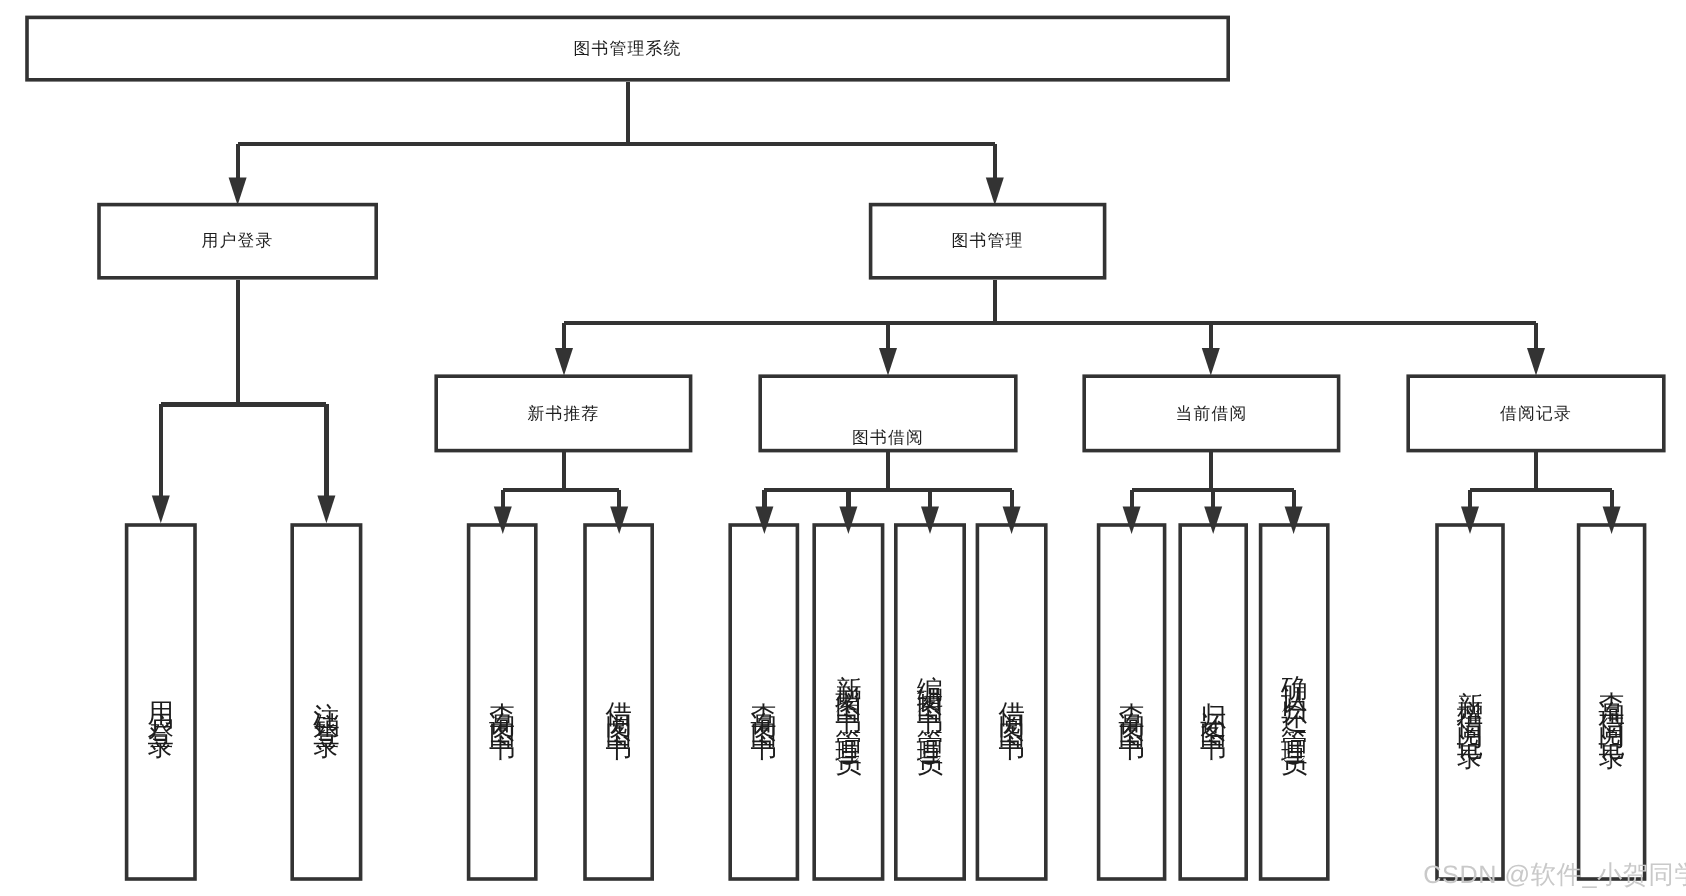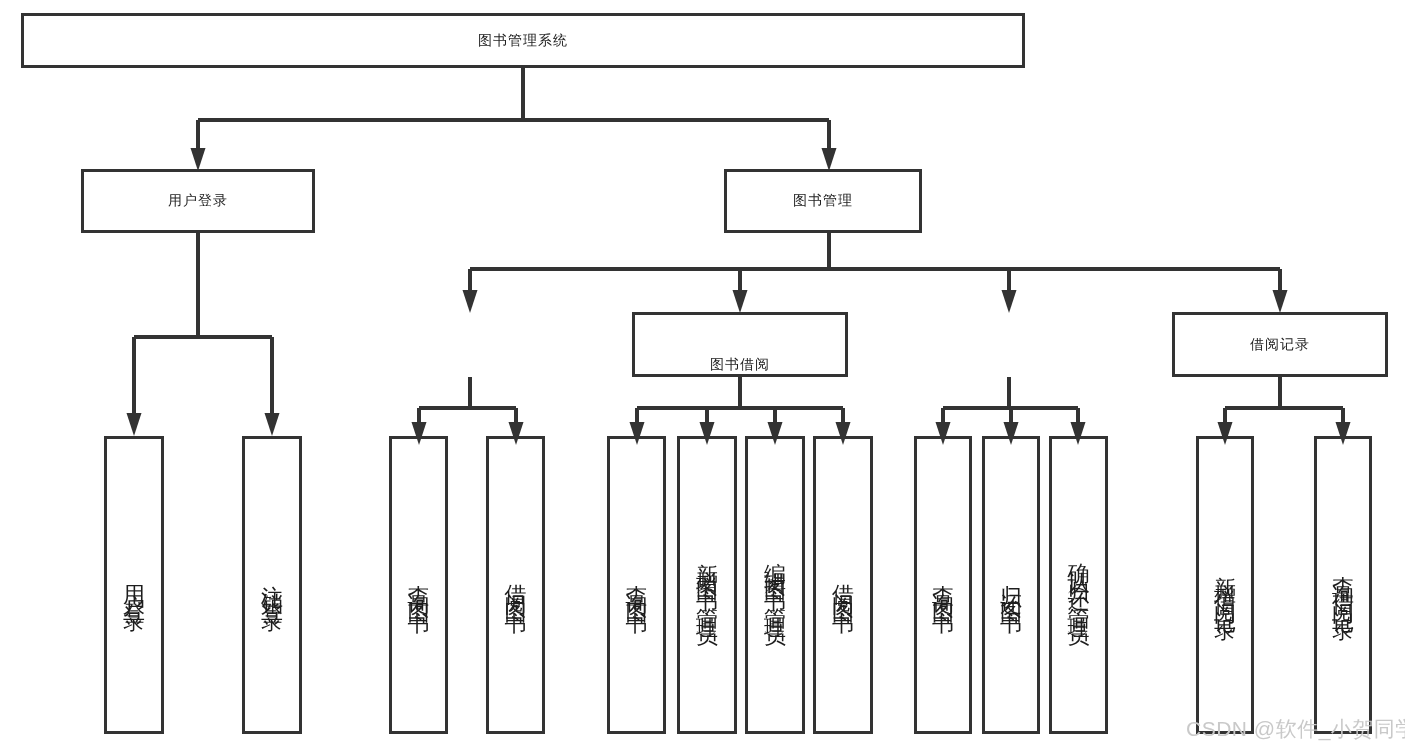--- a/index.html
+++ b/index.html
@@ -36,25 +36,31 @@
   </div>
 
   <div class="box" style="left:81px;top:169px;width:234px;height:64px;">
     <span class="hlabel">用户登录</span>
   </div>
 
   <div class="box" style="left:712px;top:169px;width:198px;height:64px;margin-left:12px;">
     <span class="hlabel">图书管理</span>
   </div>
 
+  <div class="box" style="left:362px;top:312px;width:215px;height:65px;">
+    <span class="hlabel">新书推荐</span>
+  </div>
 
   <div class="box" style="left:632px;top:312px;width:216px;height:65px;align-items:flex-end;">
     <span class="hlabel">图书借阅</span>
   </div>
 
+  <div class="box" style="left:902px;top:312px;width:215px;height:65px;">
+    <span class="hlabel">当前借阅</span>
+  </div>
 
   <div class="box" style="left:1172px;top:312px;width:216px;height:65px;">
     <span class="hlabel">借阅记录</span>
   </div>
 
   <div class="box" style="left:104px;top:436px;width:60px;height:298px;">
     <span class="vlabel">用户登录</span>
   </div>
   <div class="box" style="left:242px;top:436px;width:60px;height:298px;">
     <span class="vlabel">注销登录</span>

